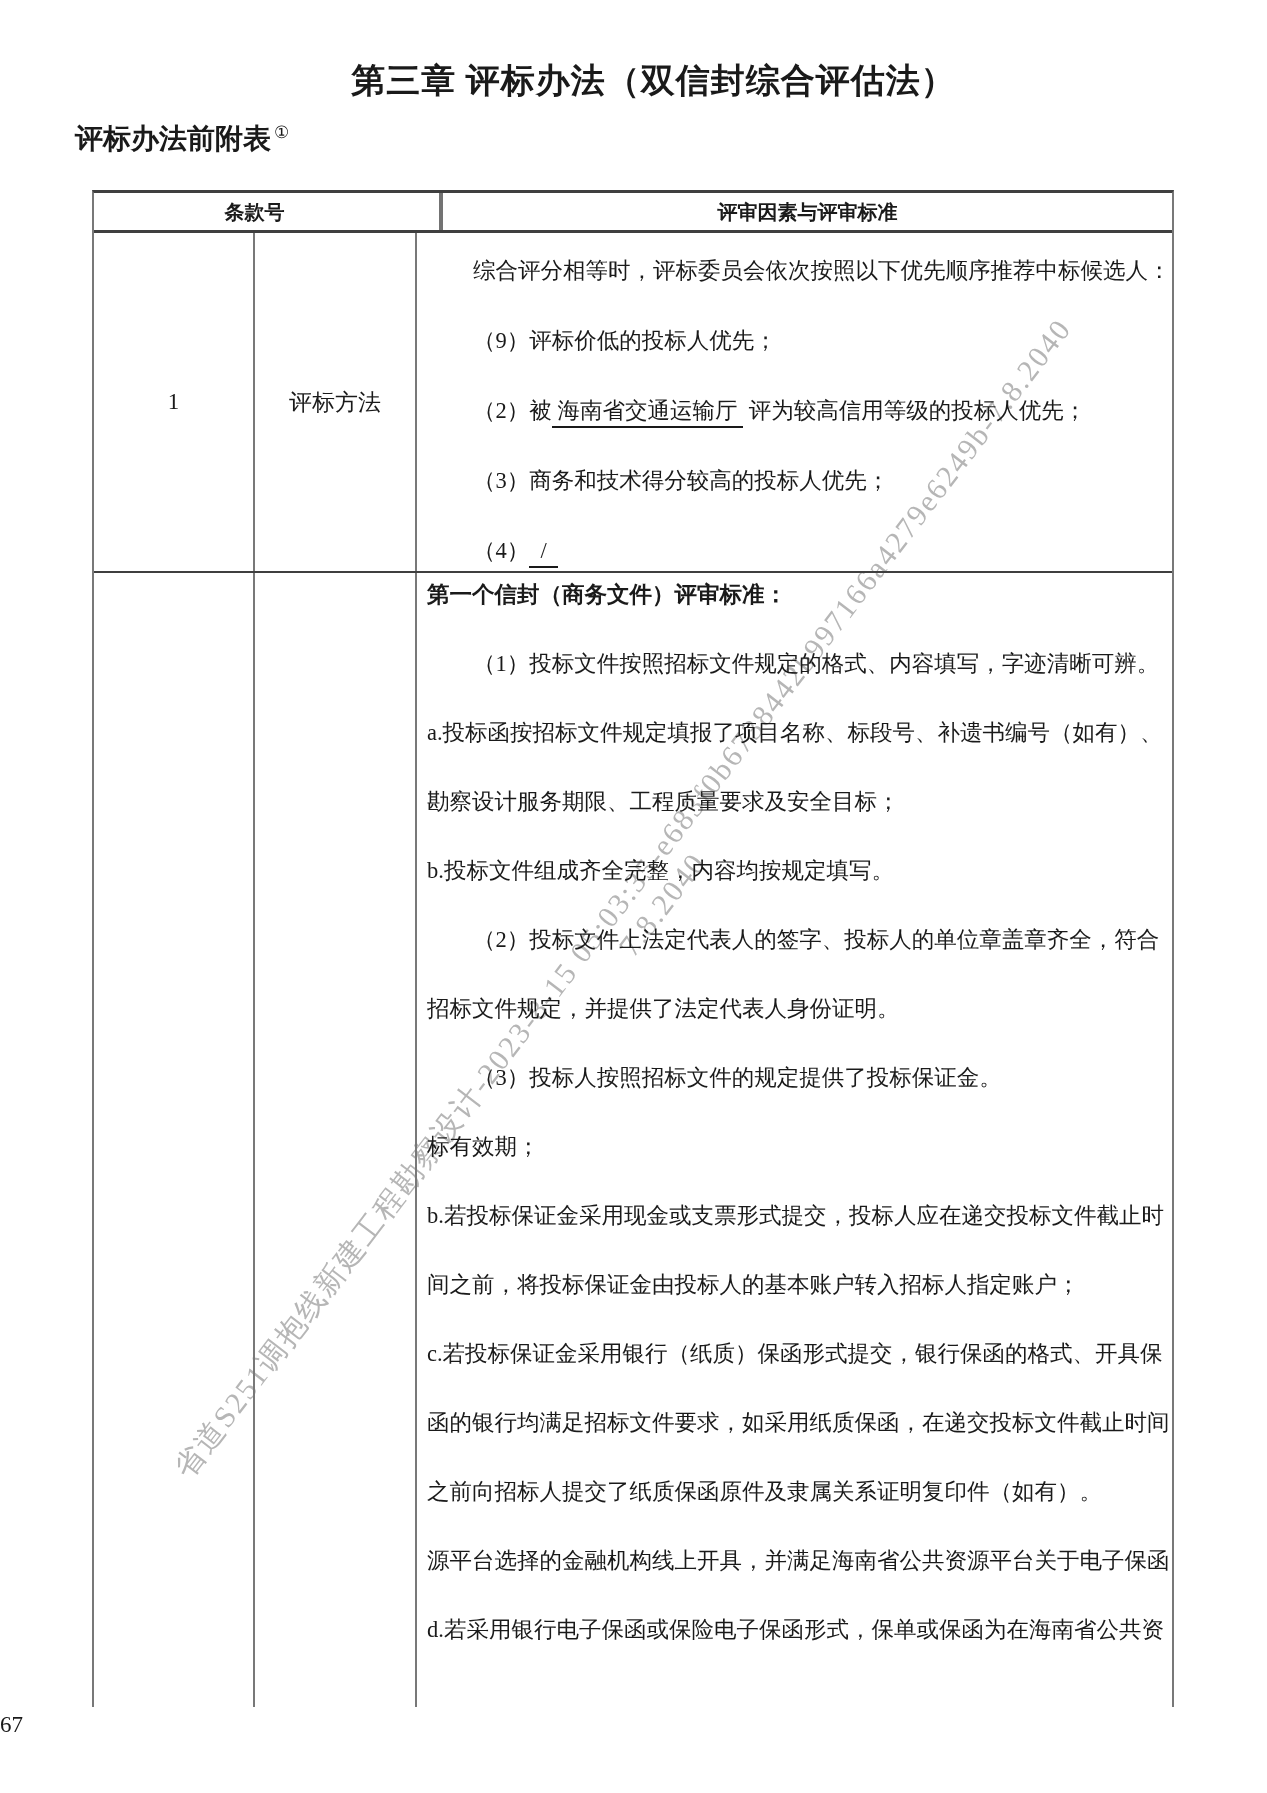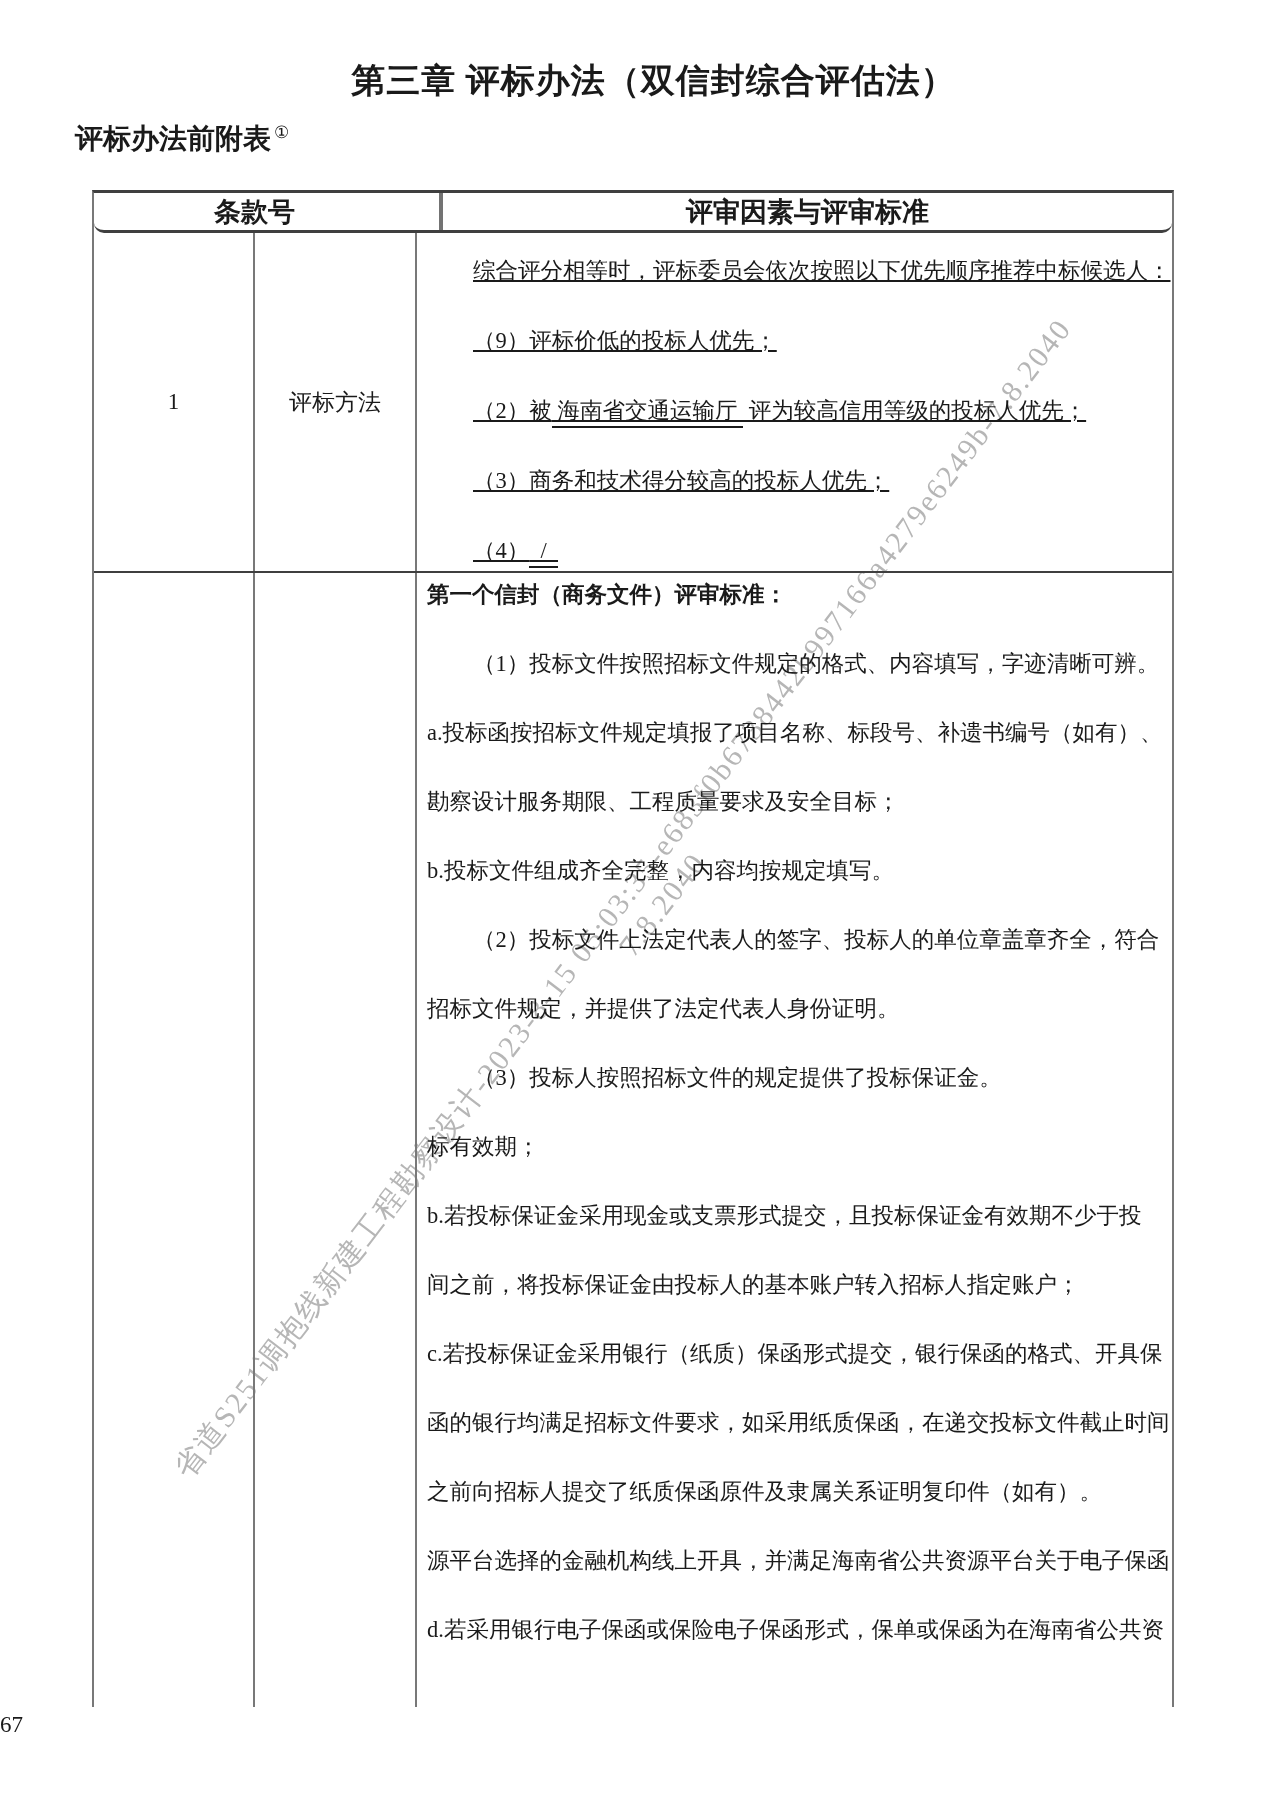--- a/index.html
+++ b/index.html
@@ -29,42 +29,42 @@
   }
   .doc-subtitle sup { font-size:17px; font-weight:normal; vertical-align:super; margin-left:3px; }
   
   .ev-table {
     position:absolute; left:92px; top:190px; width:1082px; height:1517px;
     border-left:2px solid #787878; border-right:2px solid #787878;
     border-top:3px solid #3f3f3f; box-sizing:border-box;
   }
   .thead {
     display:flex; height:40px; border-bottom:3px solid #3f3f3f; box-sizing:border-box;
-    font-weight:bold; font-size:27px;border-radius:10px;
+    font-weight:bold; font-size:20px;
   }
   .th1 { width:321px; text-align:center; line-height:38px; }
   .th2 { flex:1; text-align:center; line-height:38px; border-left:4px solid #737373;margin-left:24px; }
   .tbody { position:relative; height:1474px; }
   .vline { position:absolute; top:0; bottom:0; width:2px; background:#787878; }
   .vline1 { left:159px; }
   .vline2 { left:321px; }
   .rowline { position:absolute; left:0; right:0; top:338px; height:2px; background:#3f3f3f; }
   .clause-no {
     position:absolute; left:0; width:159px; top:0; height:338px;
     display:flex; align-items:center; justify-content:center; font-size:23px;
   }
   .clause-name {
     position:absolute; left:161px; width:160px; top:0; height:338px;
     display:flex; align-items:center; justify-content:center; font-size:23px;
   }
   .row-content { position:absolute; left:323px; right:2px; font-size:22.5px; }
   .row1-content { top:0; padding:10px 0 0 10px; }
   .row2-content { top:340px; padding:0 0 0 10px; }
   .tline { white-space:nowrap; }
-  .row1-content .tline { height:70px; line-height:56px;text-decoration:underline; }
+  .row1-content .tline { height:70px; line-height:56px; }
   .row2-content .tline { height:69px; line-height:44px; }
   .tline.bold { font-weight:bold; }
   .tline.ind { padding-left:46px; }
   .u { border-bottom:2px solid #1a1a1a; padding-bottom:3px; }
   
   .page-num {
     position:absolute; left:0; right:0; top:1712px; text-align:left; font-size:23px;
   }
 </style>
 </head>
@@ -104,21 +104,21 @@
       <div class="row-content row2-content">
           <div class="tline bold"><span>第一个信封（商务文件）评审标准：</span></div>
           <div class="tline ind"><span>（1）投标文件按照招标文件规定的格式、内容填写，字迹清晰可辨。</span></div>
           <div class="tline"><span>a.投标函按招标文件规定填报了项目名称、标段号、补遗书编号（如有）、</span></div>
           <div class="tline"><span>勘察设计服务期限、工程质量要求及安全目标；</span></div>
           <div class="tline"><span>b.投标文件组成齐全完整，内容均按规定填写。</span></div>
           <div class="tline ind"><span>（2）投标文件上法定代表人的签字、投标人的单位章盖章齐全，符合</span></div>
           <div class="tline"><span>招标文件规定，并提供了法定代表人身份证明。</span></div>
           <div class="tline ind"><span>（3）投标人按照招标文件的规定提供了投标保证金。</span></div>
           <div class="tline"><span>标有效期；</span></div>
-          <div class="tline"><span>b.若投标保证金采用现金或支票形式提交，且投标保证金有效期不少于投</span></div>
+          <div class="tline"><span>b.若投标保证金采用现金或支票形式提交，投标人应在递交投标文件截止时</span></div>
           <div class="tline"><span>间之前，将投标保证金由投标人的基本账户转入招标人指定账户；</span></div>
           <div class="tline"><span>c.若投标保证金采用银行（纸质）保函形式提交，银行保函的格式、开具保</span></div>
           <div class="tline"><span>函的银行均满足招标文件要求，如采用纸质保函，在递交投标文件截止时间</span></div>
           <div class="tline"><span>之前向招标人提交了纸质保函原件及隶属关系证明复印件（如有）。</span></div>
           <div class="tline"><span>源平台选择的金融机构线上开具，并满足海南省公共资源平台关于电子保函</span></div>
           <div class="tline"><span>d.若采用银行电子保函或保险电子保函形式，保单或保函为在海南省公共资</span></div>
         </div>
     </div>
   </div>
 

